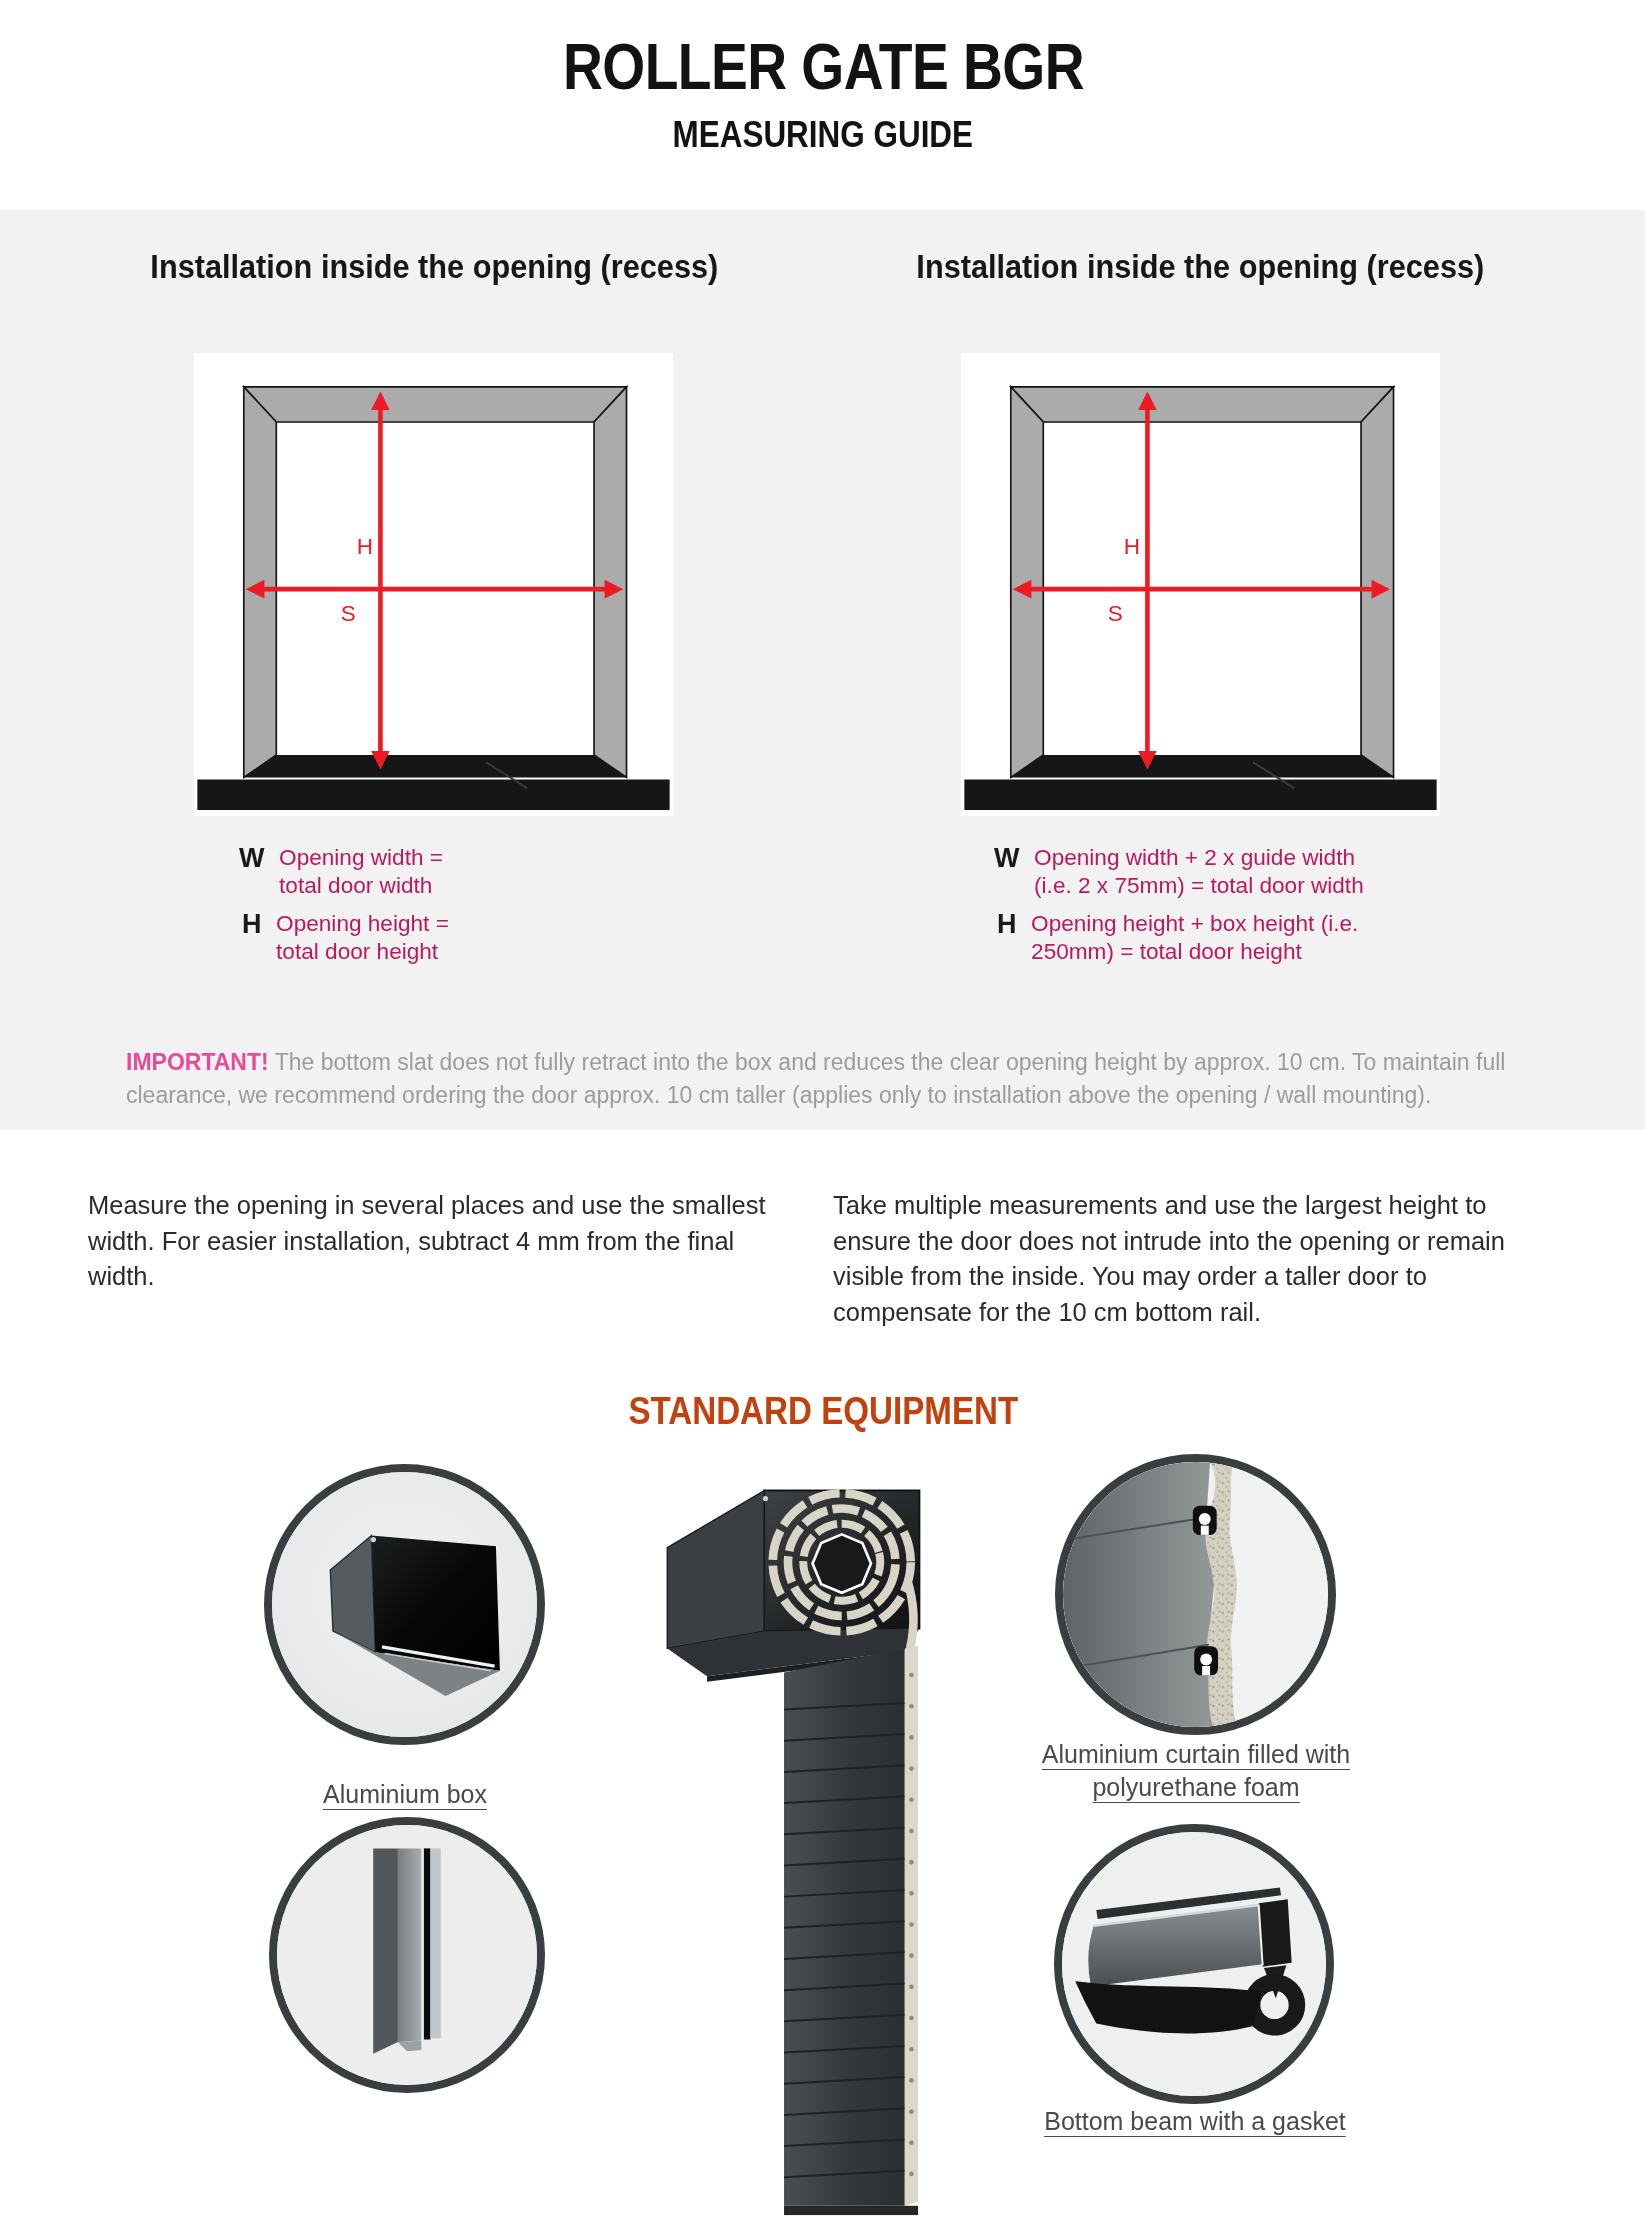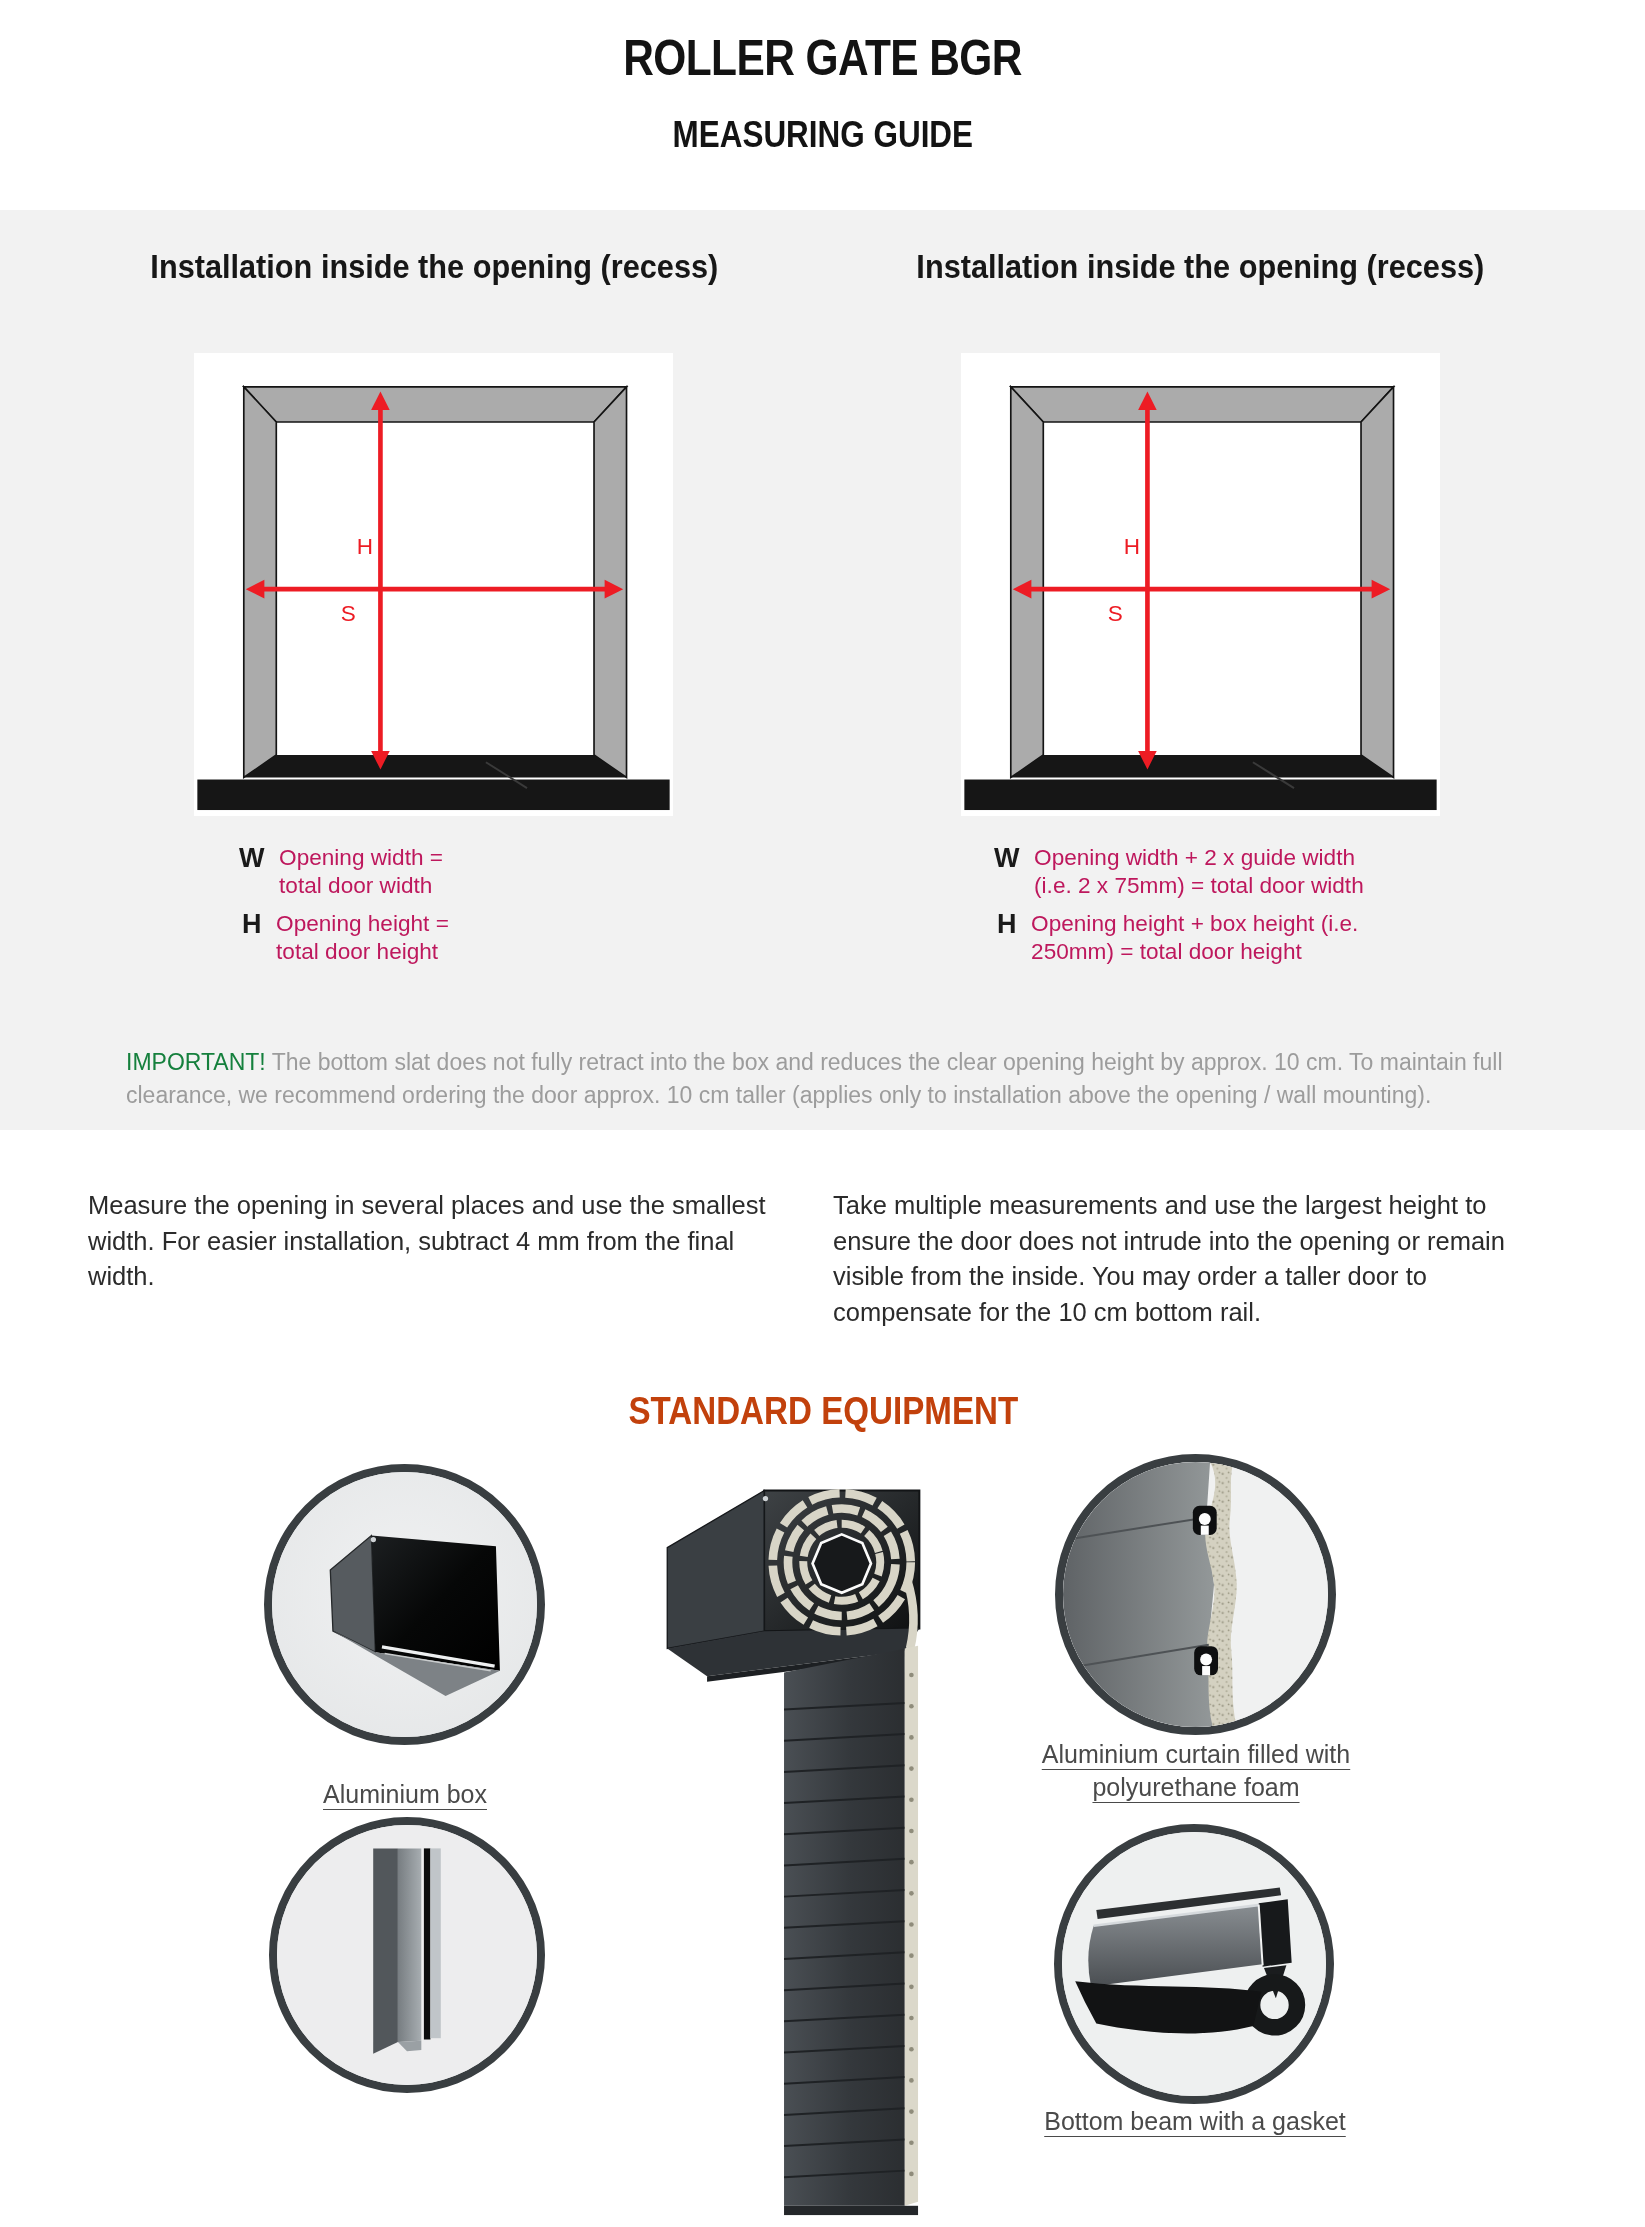--- a/index.html
+++ b/index.html
@@ -1,42 +1,42 @@
 <!DOCTYPE html>
 <html style="font-size:10.6px"><head>
 <meta charset="utf-8">
 <style>
   html,body{margin:0;padding:0;background:#fff}
   .page{position:relative;width:1646px;height:2227px;background:#ffffff;
         font-family:"Liberation Sans",sans-serif;overflow:hidden}
   .cond{display:inline-block;transform:scaleX(.85);transform-origin:center;white-space:nowrap}
   .cond2{display:inline-block;transform:scaleX(.93);transform-origin:center}
   .title{position:absolute;left:0;right:0;top:29px;text-align:center;
-         font-size:50px;font-weight:800;color:#131313;letter-spacing:-0.7px}
+         font-size:65px;font-weight:800;color:#131313;letter-spacing:-0.7px}
   .subtitle{position:absolute;left:0;right:0;top:114px;text-align:center;
          font-size:37px;font-weight:800;color:#131313}
   .band{position:absolute;left:0;top:210px;width:1646px;height:920px;background:#f2f2f2}
   .col-heading{position:absolute;width:650px;text-align:center;font-size:33px;font-weight:700;
          color:#171717;line-height:1.22;top:247px}
   #heading-left{left:109px}
   #heading-right{left:875px}
   .card{position:absolute;top:353px;width:479px;height:463px;background:#ffffff}
   #card-left{left:194px}
   #card-right{left:961px}
   .card svg{position:absolute;left:0;top:0;width:100%;height:100%}
   .def-row{position:absolute;display:flex;align-items:flex-start}
   .def-sym{font-size:27px;font-weight:700;color:#1a1a1a;line-height:1;margin-right:14.6px;margin-top:1.3px}
   .def-text{font-size:22.6px;color:#be185d;line-height:1.26;white-space:pre-line}
   #def-lw{left:239px;top:844px}
   #def-lh{left:242px;top:910px}
   #def-rw{left:994px;top:844px}
   #def-rh{left:997px;top:910px}
   .important{position:absolute;left:126px;top:1046px;width:1408px;
          font-size:23px;line-height:1.42;color:#9c9c9c}
-  .important b{color:#15803d;font-weight:400}
+  .important b{color:#ec4899;font-weight:700}
   .note{position:absolute;top:1188px;font-size:25.5px;line-height:1.40;color:#2b2b2b}
   #note-left{left:88px;width:715px}
   #note-right{left:833px;width:711px}
   .equip-heading{position:absolute;left:0;right:0;top:1389px;text-align:center;
          font-size:39px;font-weight:800;color:#c2410c}
   .circle{position:absolute;border:8.6px solid #393e41;border-radius:50%;overflow:hidden;background:#eaecec}
   #circle-box{left:264px;top:1464px;width:265px;height:265px}
   #circle-curtain{left:1055px;top:1454px;width:265px;height:265px}
   #circle-rails{left:269px;top:1817px;width:260px;height:260px}
   #circle-beam{left:1054px;top:1824px;width:264px;height:264px}

